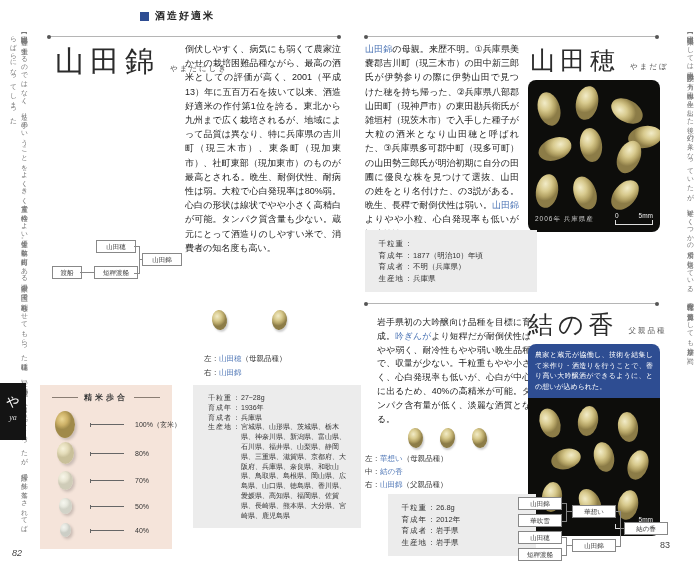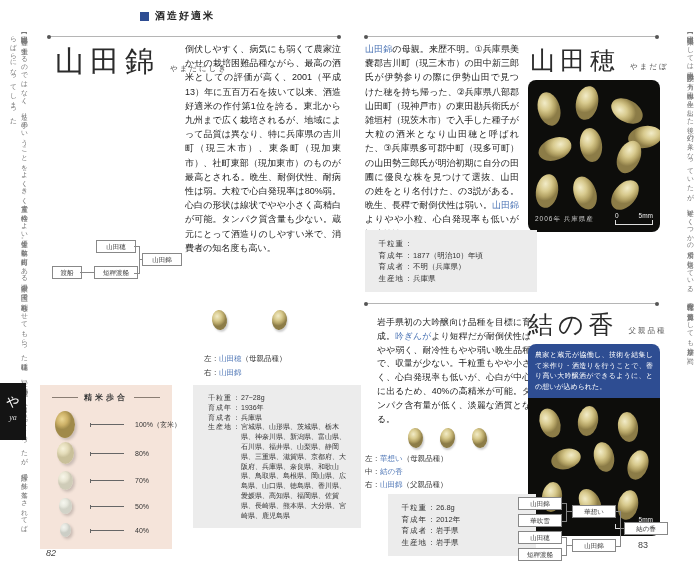--- a/index.html
+++ b/index.html
@@ -169,21 +169,21 @@
         <div class="tcolon">：</div>
       <div class="tval">兵庫県</div>
     </div>
     <div class="trow">
       <div class="tlabel">生産地</div>
         <div class="tcolon">：</div>
       <div class="tval">宮城県、山形県、茨城県、栃木県、神奈川県、新潟県、富山県、石川県、福井県、山梨県、静岡県、三重県、滋賀県、京都府、大阪府、兵庫県、奈良県、和歌山県、鳥取県、島根県、岡山県、広島県、山口県、徳島県、香川県、愛媛県、高知県、福岡県、佐賀県、長崎県、熊本県、大分県、宮崎県、鹿児島県</div>
     </div>
   </div>
 
-  <div class="pagenum" style="left:46px;top:548px;font-style:italic;">82</div>
+  <div class="pagenum" style="left:12px;top:548px;font-style:italic;">82</div>
 
   <div class="rule" style="left:365px;top:36px;width:293px;"></div>
 
   <div class="body-text" style="left:365px;top:42px;width:154px;"><span class="lk">山田錦</span><span>の母親。来歴不明。①兵庫県美嚢郡吉川町（現三木市）の田中新三郎氏が伊勢参りの際に伊勢山田で見つけた穂を持ち帰った、②兵庫県八部郡山田町（現神戸市）の東田勘兵衛氏が雑垣村（現茨木市）で入手した種子が大粒の酒米となり山田穂と呼ばれた、③兵庫県多可郡中町（現多可町）の山田勢三郎氏が明治初期に自分の田圃に優良な株を見つけて選抜、山田の姓をとり名付けた、の3説がある。晩生、長稈で耐倒伏性は弱い。</span><span class="lk">山田錦</span><span>よりやや小粒、心白発現率も低いが酒造特性はよい。</span></div>
 
   <div class="title-row" style="left:530px;top:44px;">
     <div class="title-md">山田穂</div>
     <div class="furigana">やまだぼ</div>
   </div>
 
@@ -303,15 +303,15 @@
   <div class="pbox" style="left:572px;top:505px;width:40px;">華想い</div>
   <div class="pbox" style="left:572px;top:539px;width:40px;">山田錦</div>
   <div class="pbox" style="left:624px;top:522px;width:40px;">結の香</div>
   <div class="pline" style="left:561px;top:503px;width:5px;height:17px;border-top:1px solid #888;border-right:1px solid #888;border-bottom:1px solid #888;"></div>
   <div class="pline" style="left:566px;top:511px;width:6px;border-top:1px solid #888;"></div>
   <div class="pline" style="left:561px;top:537px;width:5px;height:17px;border-top:1px solid #888;border-right:1px solid #888;border-bottom:1px solid #888;"></div>
   <div class="pline" style="left:566px;top:545px;width:6px;border-top:1px solid #888;"></div>
   <div class="pline" style="left:615px;top:511px;width:5px;height:34px;border-top:1px solid #888;border-right:1px solid #888;border-bottom:1px solid #888;"></div>
   <div class="pline" style="left:620px;top:528px;width:4px;border-top:1px solid #888;"></div>
 
-  <div class="pagenum" style="left:638px;top:540px;text-align:right;">83</div>
+  <div class="pagenum" style="left:660px;top:540px;text-align:right;">83</div>
 
 </div>
 
 </body></html>

